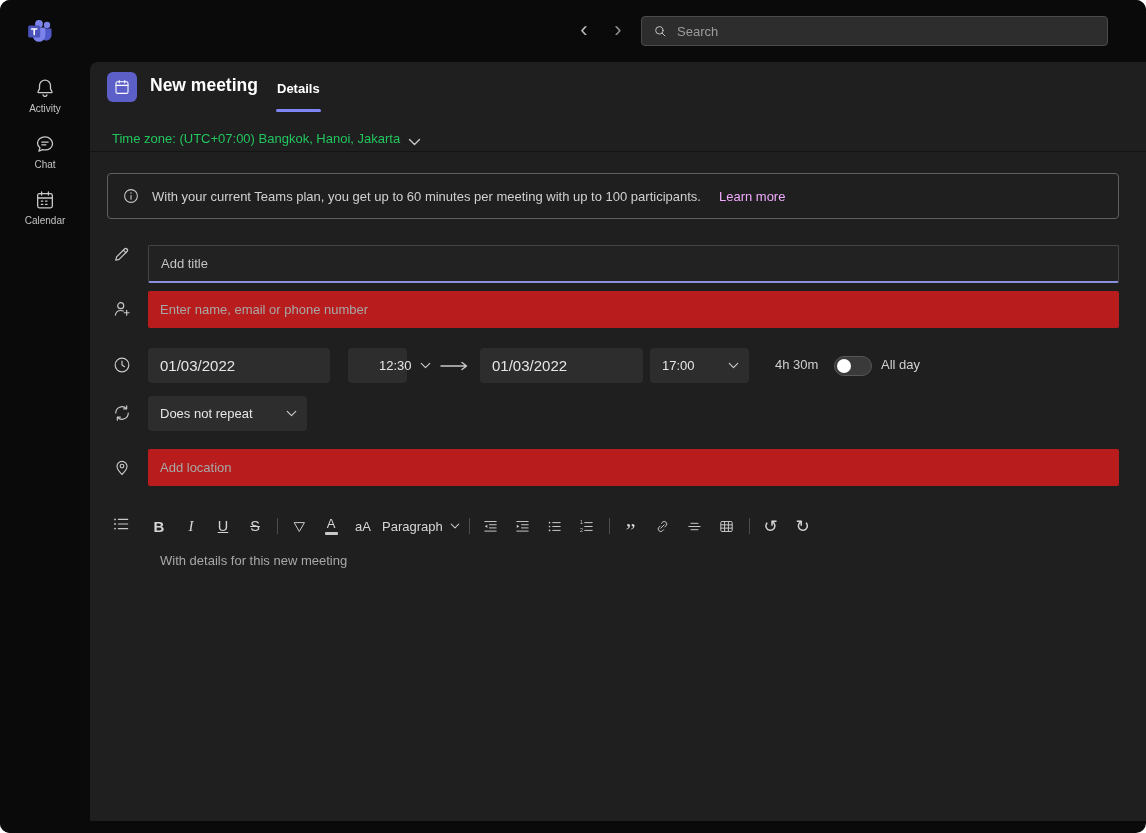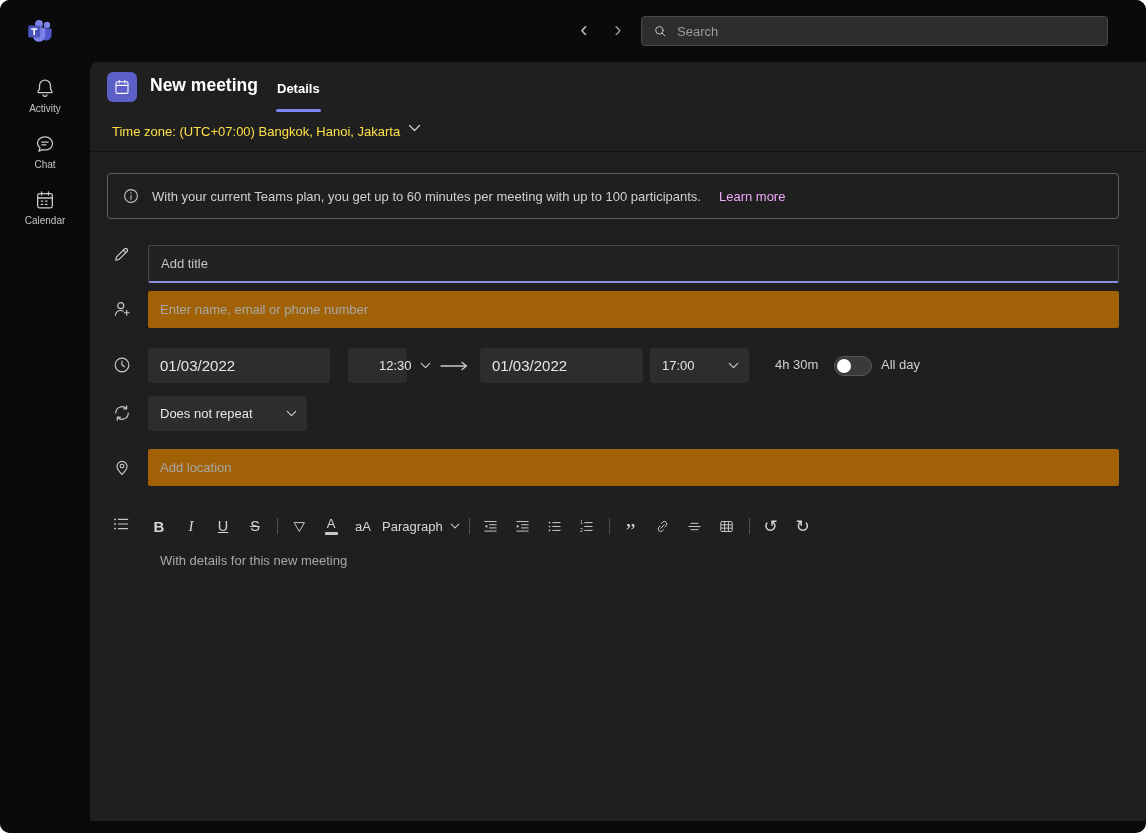--- a/index.html
+++ b/index.html
@@ -23,29 +23,29 @@
   
   svg.ic{stroke:#c9c9c9;fill:none;stroke-width:1.4;stroke-linecap:round;stroke-linejoin:round;display:block;}
   svg.ic.white{stroke:#ffffff;}
 
   
   .main{position:absolute;left:90px;top:62px;right:0;bottom:12px;background:#1f1f1f;border-top-left-radius:8px;}
   .hdr-icon{position:absolute;left:17px;top:10px;width:30px;height:30px;border-radius:6px;background:#5b5fc7;display:flex;align-items:center;justify-content:center;}
   .page-title{position:absolute;left:60px;top:13px;font-size:17.5px;font-weight:bold;color:#ffffff;}
   .tab{position:absolute;left:187px;top:19px;font-size:13px;font-weight:bold;color:#ffffff;cursor:pointer;}
   .tab-underline{position:absolute;left:186px;top:47px;width:45px;height:3px;border-radius:2px;background:#7f85f5;}
-  .tz-row{position:absolute;left:22px;top:62px;height:22px;display:flex;align-items:flex-start;gap:8px;color:#fde047;font-size:13px;cursor:pointer;}
+  .tz-row{position:absolute;left:22px;top:62px;height:22px;display:flex;align-items:flex-end;gap:8px;color:#22c55e;font-size:13px;cursor:pointer;}
   .hdr-divider{position:absolute;left:0;right:0;top:89px;height:1px;background:#141414;}
 
   .banner{position:absolute;left:17px;top:111px;width:1012px;height:46px;border:1px solid #5f5f5f;border-radius:4px;display:flex;align-items:center;padding:0 14px;gap:12px;}
   .banner .txt{font-size:13px;color:#d0d0d0;}
   .banner .lnk{font-size:13px;color:#f0abfc;margin-left:6px;cursor:pointer;}
 
   .row-icon{position:absolute;left:22px;}
-  .field{position:absolute;left:58px;width:971px;height:37px;background:#a16207;border:none;border-radius:2px;color:#e6e6e6;font-size:13px;padding:0 12px;outline:none;}
+  .field{position:absolute;left:58px;width:971px;height:37px;background:#b91c1c;border:none;border-radius:2px;color:#e6e6e6;font-size:13px;padding:0 12px;outline:none;}
   .field::placeholder{color:#a8a8a8;}
   .title-field{top:183px;height:38px;background:#222222;border:1px solid #454545;border-bottom:2px solid #8a8fe0;}
   .title-field::placeholder{color:#c4c4c4;}
   .att-field{top:229px;}
   .loc-field{top:387px;}
 
   .datebox{position:absolute;top:286px;height:35px;background:#2d2d2d;border-radius:4px;color:#e6e6e6;font-size:15px;padding:0 12px;border:none;outline:none;}
   .selbox{position:absolute;top:286px;height:35px;background:#2d2d2d;border-radius:4px;color:#e6e6e6;font-size:13px;display:flex;align-items:center;justify-content:space-between;padding:0 10px 0 12px;cursor:pointer;gap:8px;}
   .inline-lbl{position:absolute;top:295px;font-size:13px;color:#d0d0d0;}
   .arrow-wrap{position:absolute;left:350px;top:299px;}

